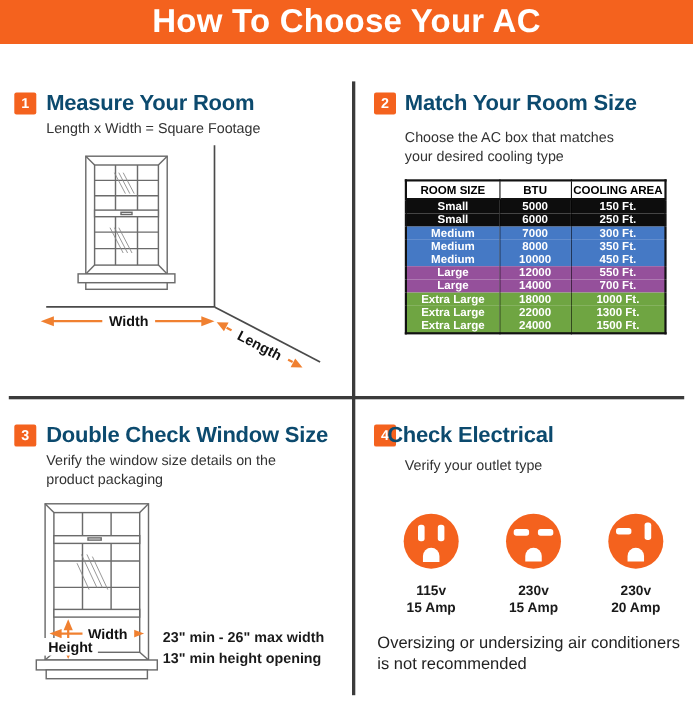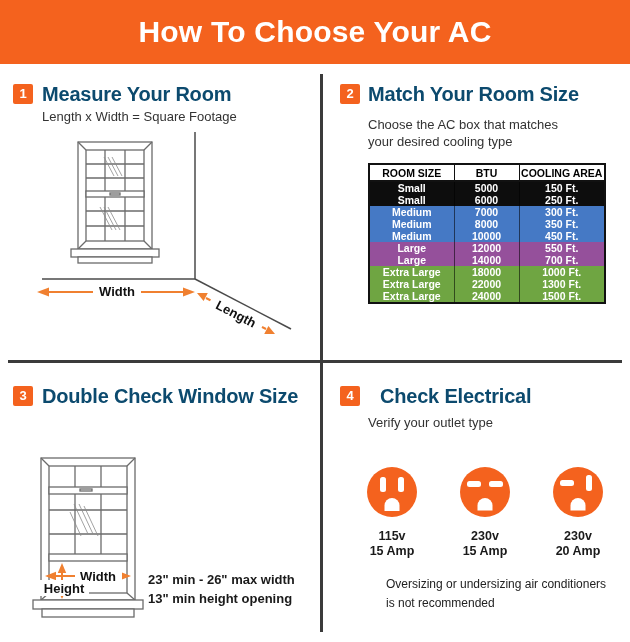--- a/index.html
+++ b/index.html
@@ -2,39 +2,39 @@
 <html><head>
 <meta charset="utf-8">
 <style>
   * { margin:0; padding:0; box-sizing:border-box; }
   html,body { background:#fff; }
   .page {
     position:relative; width:630px; height:642px; background:#fff;
     font-family:"Liberation Sans", sans-serif; overflow:hidden;
   }
   .header {
-    position:absolute; left:0; top:0; width:630px; height:64px;
+    position:absolute; left:0; top:0; width:630px; height:40px;
     background:#F4621E; display:flex; align-items:center; justify-content:center;
   }
   .header h1 { color:#fff; font-size:30px; font-weight:bold; letter-spacing:0.2px; }
   .divider-v { position:absolute; left:320px; top:74px; width:3px; height:558px; background:#3B3B3B; }
   .divider-h { position:absolute; left:8px; top:360px; width:614px; height:3px; background:#3B3B3B; }
 
   .badge {
     position:absolute; width:20px; height:20px; background:#F4621E; color:#fff;
     font-size:13px; font-weight:bold; text-align:center; line-height:20px; border-radius:2px;
   }
   .sec-title { position:absolute; font-size:20px; font-weight:bold; color:#0c4a6e; letter-spacing:-0.2px; }
   .sec-sub { position:absolute; font-size:13px; color:#333; line-height:17px; }
 
   
   .b1 { left:13px; top:84px; }  .t1 { left:42px; top:83px; }  .s1 { left:42px; top:108px; }
   .b2 { left:340px; top:84px; } .t2 { left:368px; top:83px; } .s2 { left:368px; top:116px; }
   .b3 { left:13px; top:386px; } .t3 { left:42px; top:385px; } .s3 { left:42px; top:410px; }
-  .b4 { left:340px; top:386px; } .t4 { left:380px; top:385px;text-align:center; } .s4 { left:368px; top:414px; }
+  .b4 { left:340px; top:386px; } .t4 { left:352px; top:385px;text-align:center; } .s4 { left:368px; top:414px; }
 
   .illus1 { position:absolute; left:8px; top:130px; }
   .illus3 { position:absolute; left:18px; top:450px; }
 
   
   .ac-table {
     position:absolute; left:368px; top:163px; width:236px;
     border-collapse:collapse; table-layout:fixed; border:2px solid #111;
   }
   .ac-table th {
@@ -47,21 +47,21 @@
   }
   .ac-table th:last-child, .ac-table td:last-child { border-right:none; }
   .col-size { width:85px; } .col-btu { width:65px; } .col-area { width:86px; }
 
   
   .outlet { position:absolute; top:466px; width:80px; text-align:center; }
   .outlet .labels { margin-top:7px; font-size:12.5px; font-weight:bold; color:#1a1a1a; line-height:15px; }
   .o1 { left:352px; } .o2 { left:445px; } .o3 { left:538px; }
 
   .note3 { position:absolute; left:148px; top:570px; font-size:13px; font-weight:bold; color:#1a1a1a; line-height:19px; }
-  .note4 { position:absolute; left:386px; top:575px; font-size:12px; color:#222; line-height:19px; }
+  .note4 { position:absolute; left:343px; top:575px; font-size:15px; color:#222; line-height:19px; }
 
   svg text { font-family:"Liberation Sans", sans-serif; }
 </style>
 </head>
 <body>
 
 <div class="page">
 
   <div class="header">
     <h1>How To Choose Your AC</h1>
@@ -199,20 +199,24 @@
         <tr style="background: rgb(111, 165, 66);">
           <td>Extra Large</td>
           <td>24000</td>
           <td>1500 Ft.</td>
         </tr>
       </tbody>
   </table>
 
   <div class="badge b3">3</div>
   <div class="sec-title t3">Double Check Window Size</div>
+  <div class="sec-sub s3">
+    <div>Verify the window size details on the</div>
+    <div>product packaging</div>
+  </div>
 
   <svg class="illus3" width="300" height="185" viewBox="0 0 300 185">
     <g stroke="#6b6b6b" stroke-width="1.3" fill="none">
       <rect x="23" y="8" width="94" height="142" fill="#fff"></rect>
       <rect x="31" y="16" width="78" height="127"></rect>
       <line x1="23" y1="8" x2="31" y2="16"></line>
         <line x1="117" y1="8" x2="109" y2="16"></line>
       <line x1="23" y1="150" x2="31" y2="143"></line>
         <line x1="117" y1="150" x2="109" y2="143"></line>
       <line x1="57" y1="16" x2="57" y2="37"></line>

